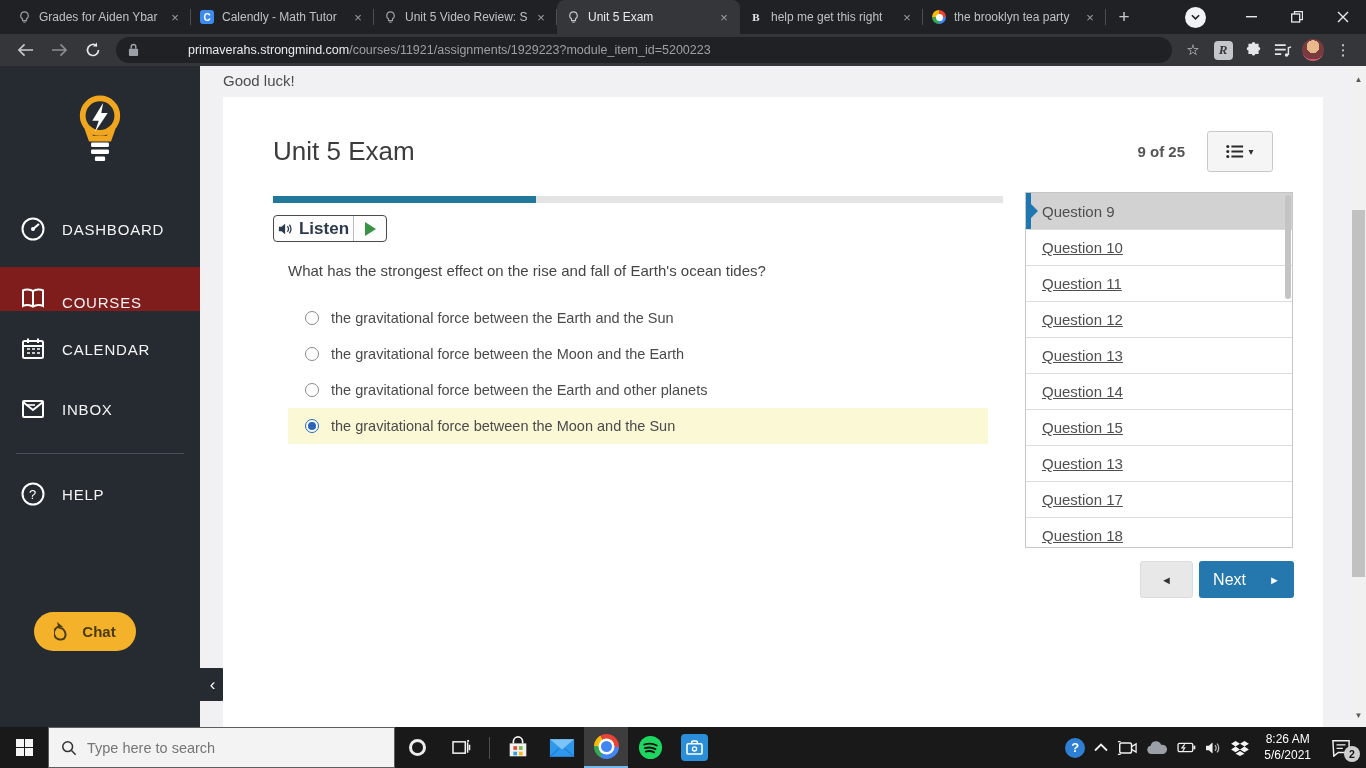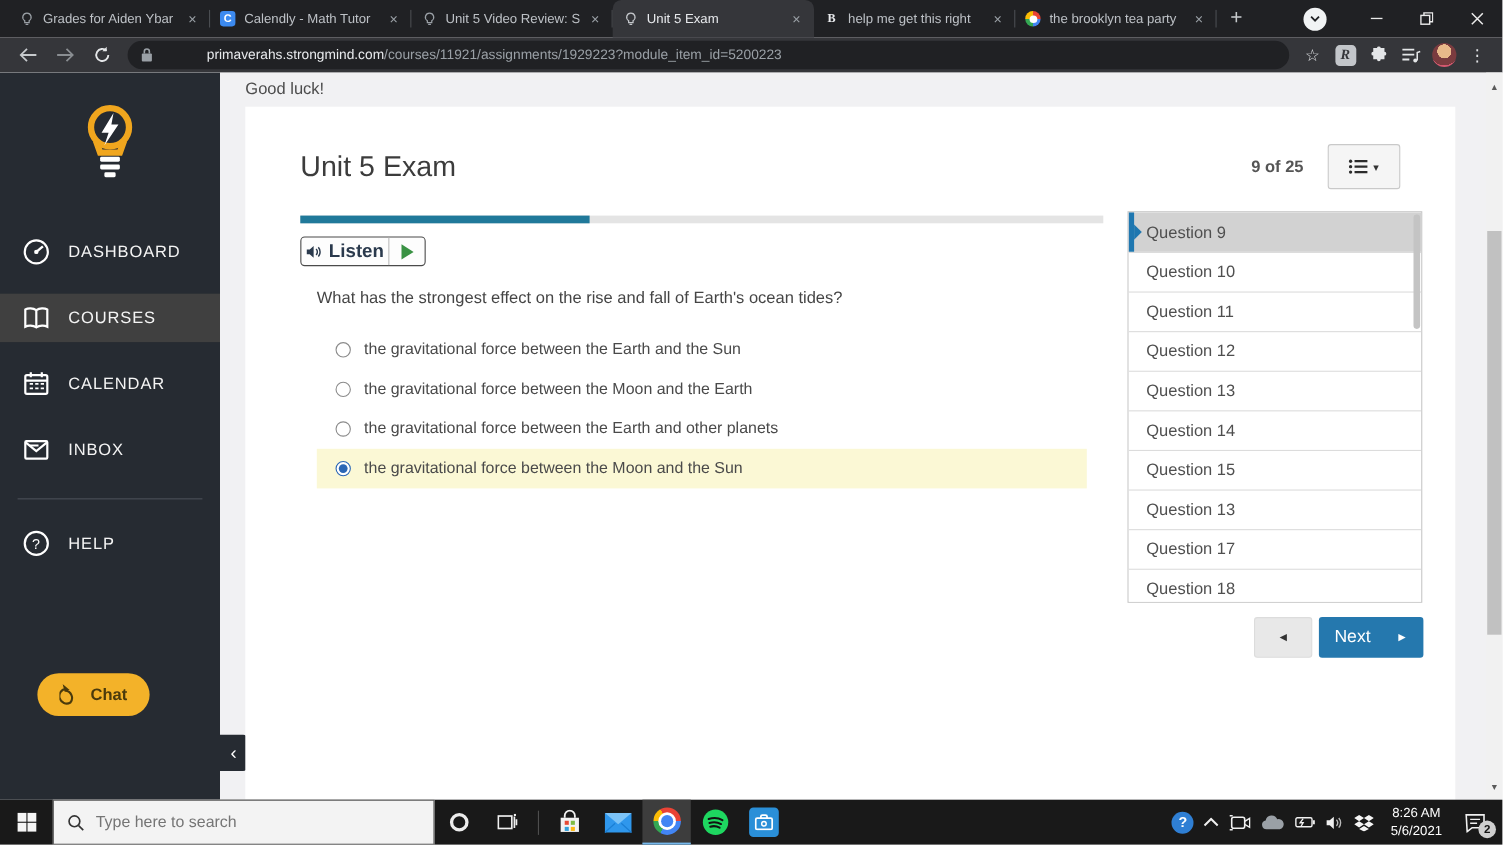--- a/index.html
+++ b/index.html
@@ -36,21 +36,21 @@
   .avatar { width:22px; height:22px; border-radius:50%; background:radial-gradient(circle at 50% 35%, #e8b98a 0 35%, #7a3b3f 36% 70%, #d4586f 71%); }
 
   
   .app { position:absolute; left:0; top:66px; width:1366px; height:661px; background:#f1f1f3; }
 
   
   .sidebar { position:absolute; left:0; top:0; width:200px; height:661px; background:#262b32; }
   .logo { width:64px; margin:26px auto 0; display:block; }
   .navmenu { margin-top:37px; }
   .nav-item { height:44px; display:flex; align-items:center; padding-left:20px; margin-bottom:16px; color:#f4f4f4; font-size:15px; letter-spacing:0.8px; cursor:pointer; }
-  .nav-item.active { background:#404040; }
+  .nav-item.active { background:#7f1d1d;align-items:flex-end; }
   .nav-ic { width:26px; height:26px; margin-right:16px; flex:none; }
   .nav-divider { height:1px; background:#4b5058; margin:22px 16px 18px; }
   .chat-btn { position:absolute; left:34px; top:546px; width:102px; height:39px; background:#f3b229; border-radius:20px; display:flex; align-items:center; justify-content:center; gap:8px; color:#4a3a0c; font-weight:bold; font-size:15px; cursor:pointer;text-align:right; }
   .collapse-btn { position:absolute; left:200px; top:602px; width:25px; height:33px; background:#262b32; border-radius:0 4px 4px 0; color:#fff; font-size:17px; display:flex; align-items:center; justify-content:center; cursor:pointer; }
 
   
   .main { position:absolute; left:200px; top:0; width:1151px; height:661px; }
   .goodluck { padding:6px 0 0 23px; font-size:15px; color:#4c4c4c; }
   .card { position:absolute; left:23px; top:31px; width:1100px; height:630px; background:#fff; padding:34px 50px 0; }
   .card-head { display:flex; align-items:center; }
@@ -69,21 +69,21 @@
   .opt { height:36px; display:flex; align-items:center; width:700px; cursor:pointer; }
   .opt.selected { background:#fbf8d5; }
   .radio { width:14px; height:14px; border-radius:50%; border:1px solid #8b8b8b; margin:0 12px 0 17px; background:#fff; flex:none; }
   .opt.selected .radio { border:1px solid #2a66b5; position:relative; }
   .opt.selected .radio::after { content:""; position:absolute; left:2px; top:2px; width:8px; height:8px; border-radius:50%; background:#2a66b5; }
   .opt-label { font-size:14.5px; color:#4a4a4a; }
 
   
   .qpanel { position:absolute; left:802px; top:95px; width:268px; height:356px; border:1px solid #c6c6c6; background:#fff; overflow:hidden; }
   .qrow { height:36px; display:flex; align-items:center; padding-left:16px; font-size:15px; color:#4f4f4f; cursor:pointer; background:#fff; position:relative; }
-  .qrow + .qrow { border-top:1px solid #dcdcdc; }
+  .qrow + .qrow { border-top:1px solid #dcdcdc;text-decoration:underline; }
   .qrow.active { background:#d2d2d2; }
   .qrow.active::before { content:""; position:absolute; left:0; top:0; width:5px; height:100%; background:#1f77b0; }
   .qrow.active::after { content:""; position:absolute; left:5px; top:11px; width:0; height:0; border-left:7px solid #1f77b0; border-top:7px solid transparent; border-bottom:7px solid transparent; }
   .qscroll { position:absolute; right:1px; top:2px; width:6px; height:104px; background:#c4c4c4; border-radius:3px; }
   .pager { position:absolute; left:917px; top:464px; display:flex; gap:6px; }
   .prev-btn { width:53px; height:37px; background:#e8e8e8; border:1px solid #dcdcdc; border-radius:3px; color:#333; font-size:11px; display:flex; align-items:center; justify-content:center; cursor:pointer; }
   .next-btn { width:95px; height:37px; background:#2578ae; border-radius:3px; color:#fff; font-size:16px; display:flex; align-items:center; justify-content:center; gap:23px; cursor:pointer; }
   .next-arrow { font-size:11px; padding-top:1px; }
 
   

